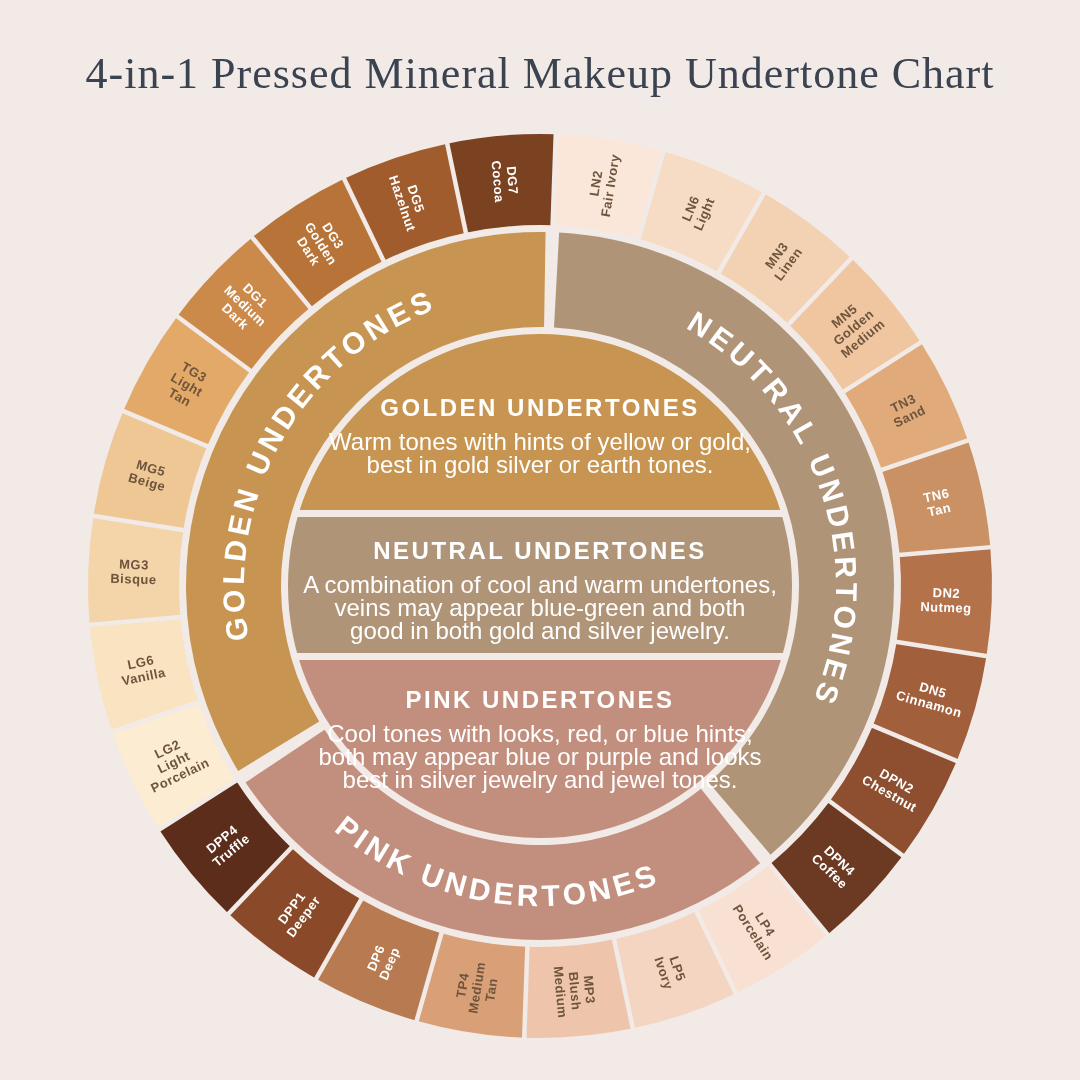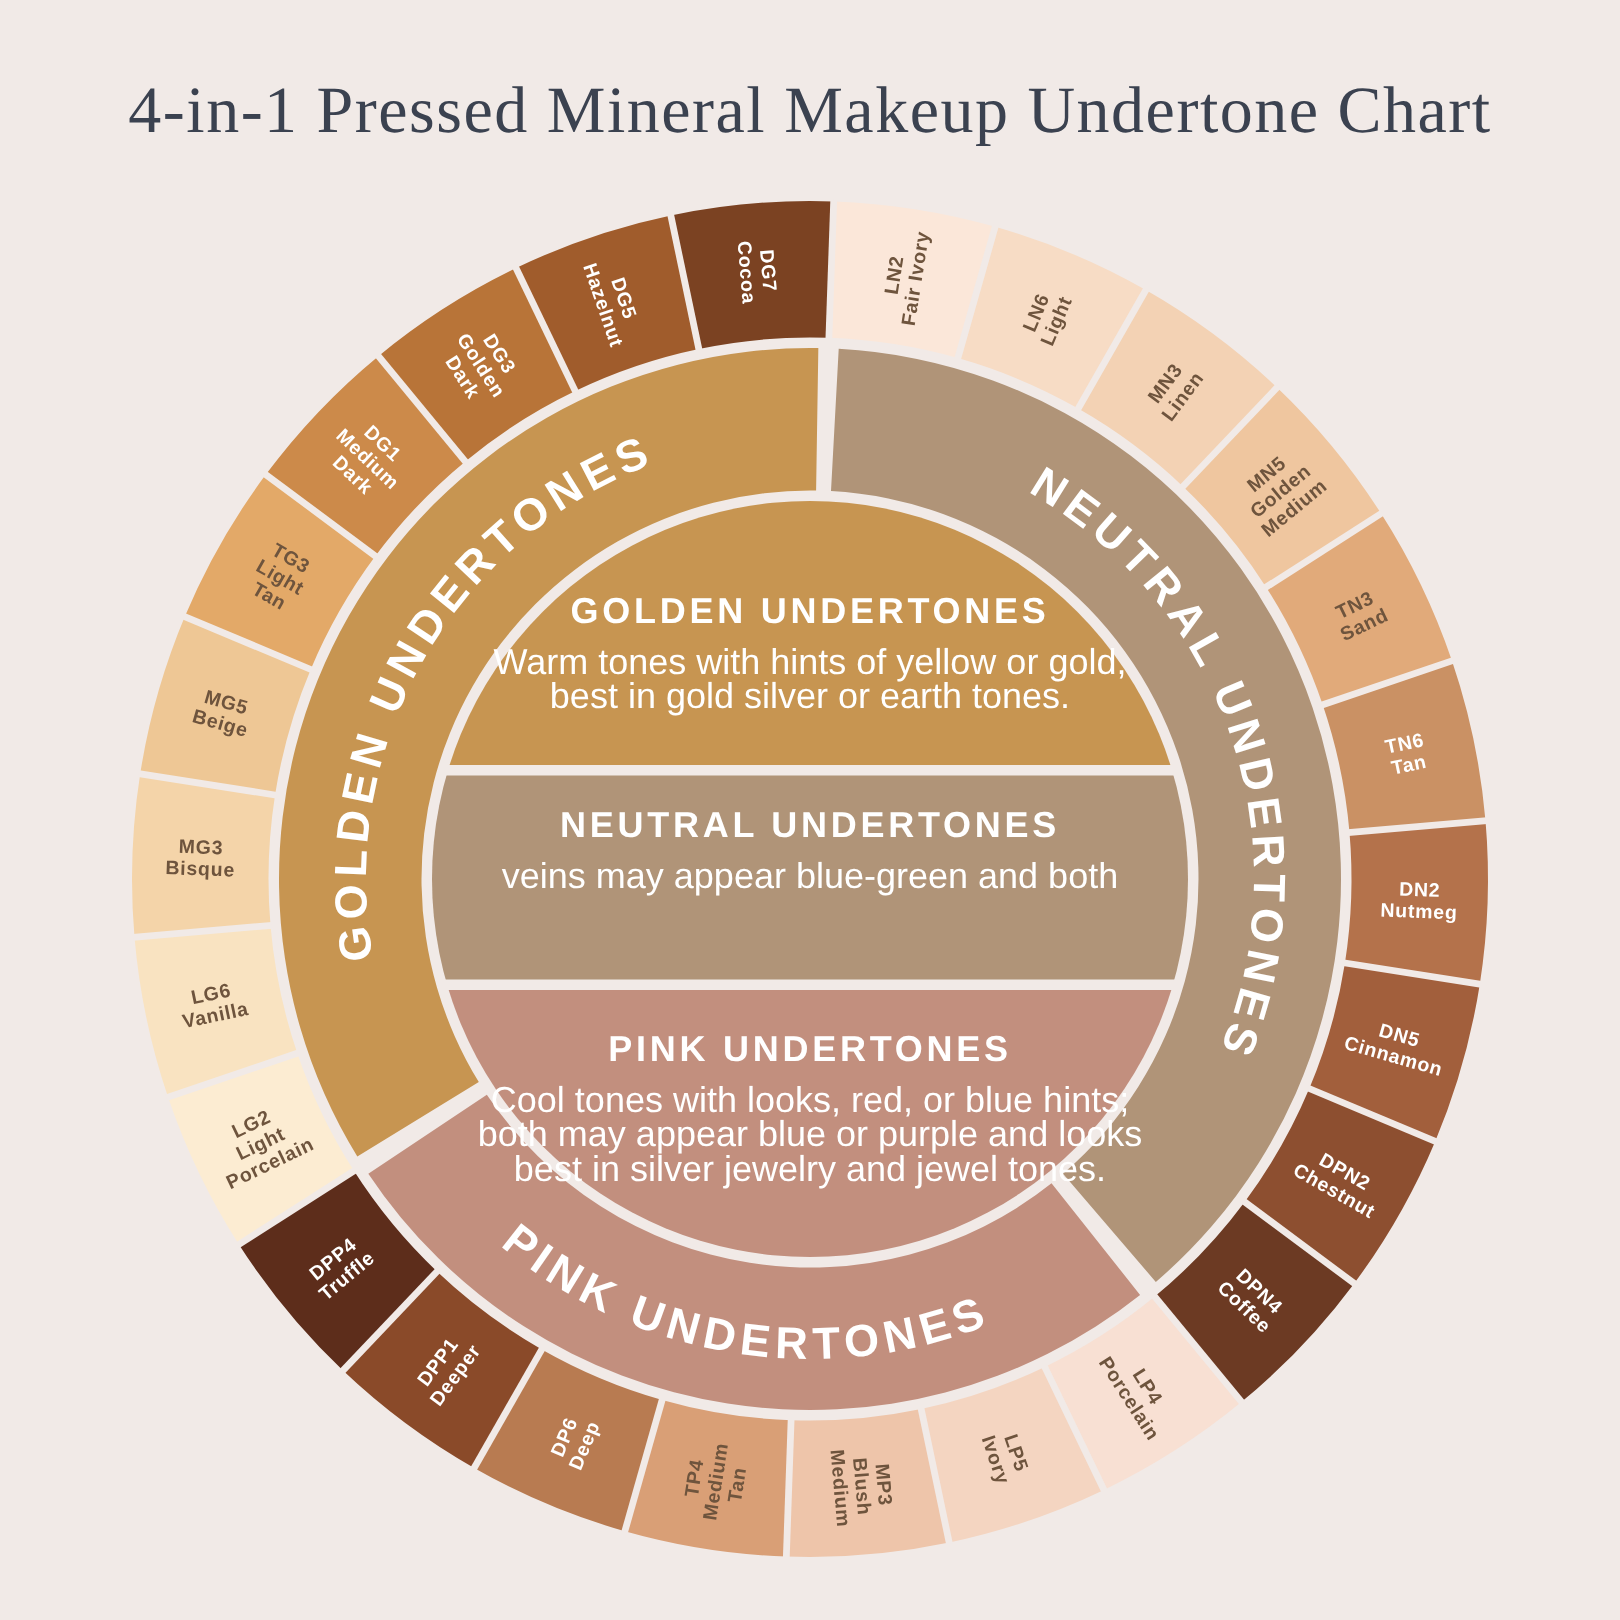--- a/index.html
+++ b/index.html
@@ -123,21 +123,23 @@
     </svg>
 
   <div class="panel-text p1">
     <div class="panel-heading">GOLDEN UNDERTONES</div>
     <p class="panel-line">Warm tones with hints of yellow or gold,</p>
     <p class="panel-line">best in gold silver or earth tones.</p>
   </div>
 
   <div class="panel-text p2">
     <div class="panel-heading">NEUTRAL UNDERTONES</div>
+    <p class="panel-line">A combination of cool and warm undertones,</p>
     <p class="panel-line">veins may appear blue-green and both</p>
+    <p class="panel-line">good in both gold and silver jewelry.</p>
   </div>
 
   <div class="panel-text p3">
     <div class="panel-heading">PINK UNDERTONES</div>
     <p class="panel-line">Cool tones with looks, red, or blue hints;</p>
     <p class="panel-line">both may appear blue or purple and looks</p>
     <p class="panel-line">best in silver jewelry and jewel tones.</p>
   </div>
 </div>
 

